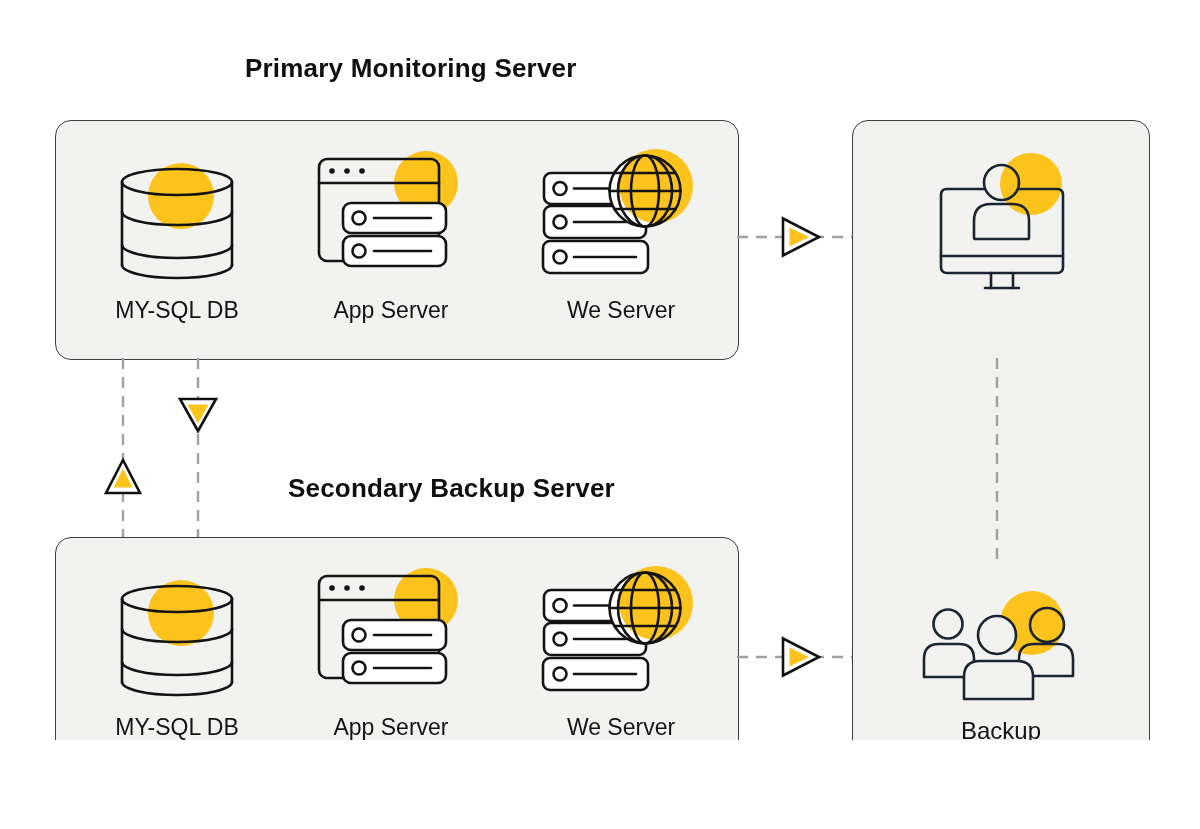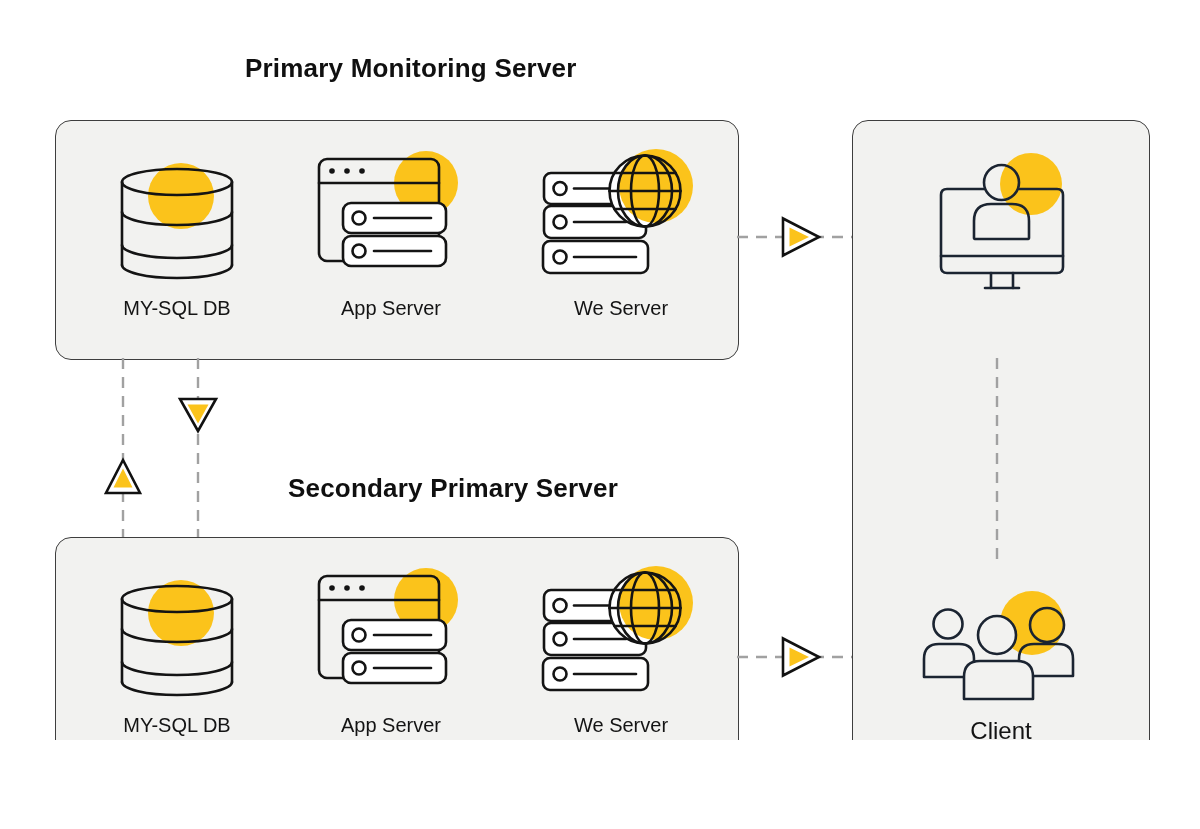--- a/index.html
+++ b/index.html
@@ -15,37 +15,37 @@
     position:absolute;background:var(--panel-bg,#F2F2F0);
     border:1px solid var(--panel-border,#3E3E3E);border-radius:16px;
   }
   #box-primary{left:55px;top:120px;width:682px;height:238px;}
   #box-secondary{left:55px;top:537px;width:682px;height:238px;}
   #panel-client{left:852px;top:120px;width:296px;height:648px;}
   .col{position:absolute;top:0;width:190px;height:238px;}
   .col .ic{margin:0;display:flex;justify-content:center;}
   .node-label{
     position:absolute;left:0;top:176px;width:100%;text-align:center;
-    font-size:20px;color:var(--label-text,#141414);white-space:nowrap;
+    font-size:23px;color:var(--label-text,#141414);white-space:nowrap;
   }
   .client-label{
     position:absolute;left:0;width:100%;text-align:center;
     font-size:24px;color:var(--label-text,#141414);white-space:nowrap;
   }
   .abs-fig{position:absolute;margin:0;}
   #overlay{position:absolute;left:0;top:0;pointer-events:none;}
   svg{display:block;}
 </style>
 </head>
 <body>
 
 <div class="canvas">
 
   <div class="diagram-title" style="left:245px;top:52px">Primary Monitoring Server</div>
-  <div class="diagram-title" style="left:288px;top:472px">Secondary Primary Server</div>
+  <div class="diagram-title" style="left:288px;top:472px">Secondary Backup Server</div>
 
   <div class="group-box" id="box-primary">
 
     <div class="col" style="left:26px">
       <figure class="ic" style="margin-top:39px">
         <svg width="150" height="124" viewBox="0 0 150 124" fill="none">
           <circle cx="79" cy="36" r="33" fill="var(--accent-yellow,#FBC31B)"></circle>
           <g stroke="var(--icon-stroke,#141414)" stroke-width="2.6" fill="none" stroke-linecap="round">
             <ellipse cx="75" cy="22" rx="55" ry="13"></ellipse>
             <path d="M20,22 V105"></path>
@@ -218,21 +218,21 @@
           <path d="M8,96 V78 Q8,63 23,63 H43 Q58,63 58,78 V96 Z"></path>
           <circle cx="131" cy="44" r="17"></circle>
           <path d="M103,95 V78 Q103,63 118,63 H142 Q157,63 157,78 V95 Z"></path>
         </g>
         <g stroke="var(--icon-stroke-alt,#1B2431)" stroke-width="2.6" fill="var(--panel-bg,#F2F2F0)" stroke-linecap="round" stroke-linejoin="round">
           <circle cx="81" cy="54" r="19"></circle>
           <path d="M48,118 V96 Q48,80 64,80 H101 Q117,80 117,96 V118 Z"></path>
         </g>
       </svg>
     </figure>
-    <div class="client-label" style="top:596px">Client</div>
+    <div class="client-label" style="top:596px">Backup</div>
   </div>
 
   <svg id="overlay" width="1200" height="829" viewBox="0 0 1200 829">
     <g stroke="var(--connector-gray,#A1A1A1)" stroke-width="2.4" stroke-dasharray="11 8" fill="none">
       <path d="M123,358 V537"></path>
       <path d="M198,358 V537"></path>
       <path d="M737,237 H852"></path>
       <path d="M737,657 H852"></path>
       <path d="M997,358 V567"></path>
     </g>

